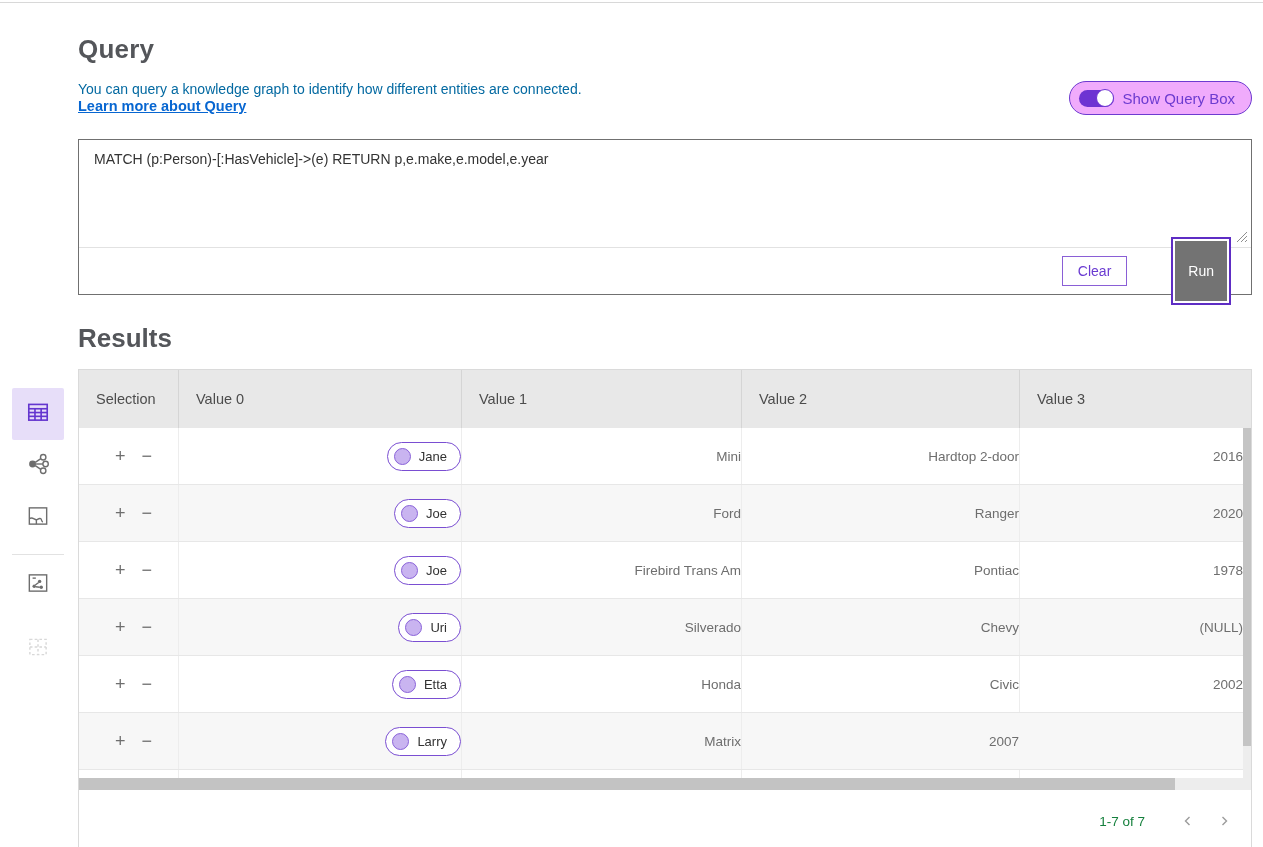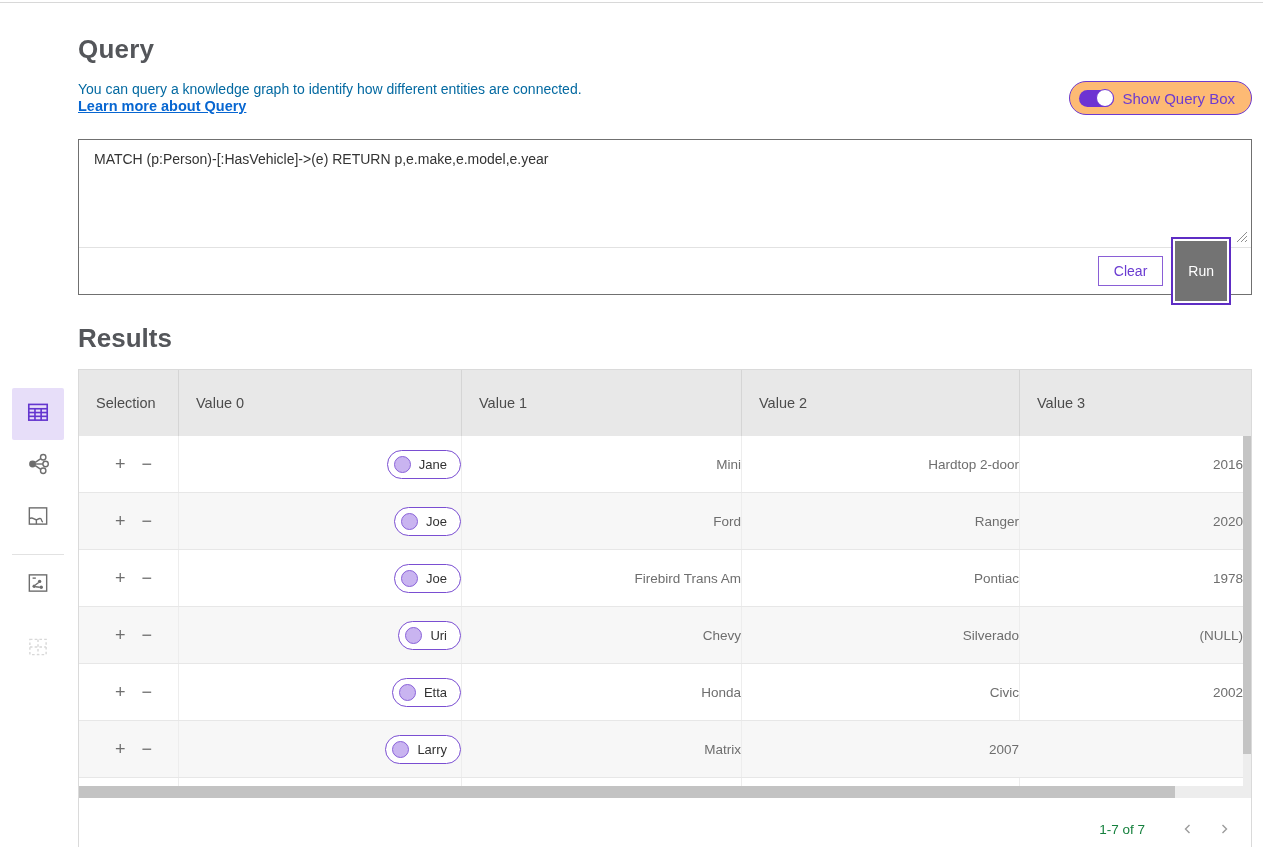--- a/index.html
+++ b/index.html
@@ -15,41 +15,41 @@
 
   h1.page-title { margin:34px 0 0 0; font-size:26px; font-weight:700; color:#54565a; letter-spacing:0.2px; }
   .intro { margin-top:16px; font-size:14px; color:#0369a1; }
   .learn-link { display:inline-block; font-size:14.5px; font-weight:700; color:#0766d1; text-decoration:underline; cursor:pointer; }
 
   
   .toggle-wrap {
     position:absolute; right:0; top:47px; height:34px;
     display:flex; align-items:center; gap:8px;
     border:1px solid #6d3bd0; border-radius:17px; padding:0 16px 0 9px;
-    cursor:pointer; background:#fdba74;
+    cursor:pointer; background:#f0abfc;
   }
   .switch { width:35px; height:17px; border-radius:9px; background:#6d33d2; position:relative; }
   .switch .knob {
     position:absolute; right:0px; top:-0.5px; width:18px; height:18px; border-radius:50%;
     background:#ffffff; border:1.5px solid #6d33d2;
   }
   .toggle-label { font-size:15px; color:#6d3bd0; white-space:nowrap; }
 
   
   .query-box { margin-top:24px; border:1px solid #707070; background:#fff; }
   .query-input {
     height:107px; padding:11px 15px; font-size:14px; color:#333; position:relative;
     font-family:"Liberation Sans", sans-serif; white-space:pre-wrap; outline:none;
   }
   .resize-handle { position:absolute; right:2px; bottom:2px; cursor:nwse-resize; line-height:0; }
   .query-toolbar {
     border-top:1px solid #e2e2e2; height:47px;
     display:flex; align-items:center; justify-content:flex-end; gap:10px; padding-right:20px;
   }
-  .btn { font-family:"Liberation Sans", sans-serif; font-size:14px; cursor:pointer; }
+  .btn { font-family:"Liberation Sans", sans-serif; font-size:14px; cursor:pointer;margin-left:36px; }
   .btn-clear { background:#fff; color:#6a3bd1; border:1px solid #8a5fd6; padding:6px 15px; }
   .btn-run {
     background:#737373; color:#fff; border:2px solid #ffffff; padding:22px 13px;
     box-shadow:0 0 0 2px #5e2dc4; margin-right:2px;
   }
 
   h2.results-title { margin:28px 0 0 0; font-size:26px; font-weight:700; color:#54565a; }
 
   
   .view-sidebar { position:absolute; left:12px; top:388px; width:52px; display:flex; flex-direction:column; align-items:center; }
@@ -57,21 +57,21 @@
   .view-item.selected { background:#e7def9; }
   .view-item + .view-item { margin-top:0px; }
   .vi-2 { margin-top:10px; }
   .vi-3 { margin-top:0px; }
   .side-divider { width:52px; height:1px; background:#e2e2e2; margin:10px 0 4px 0; }
 
   
   .table-card { margin-top:15px; border:1px solid #dadada; background:#fff; }
   .tbl-header {
     display:grid; grid-template-columns:99px 283px 280px 278px 1fr;
-    height:66px; background:#e8e8e8; align-items:center; padding-right:8px;
+    height:58px; background:#e8e8e8; align-items:center; padding-right:8px;
   }
   .tbl-header .hcell { font-size:14.5px; color:#4c4c4c; padding-left:17px; height:100%; display:flex; align-items:center; }
   .tbl-header .hcell + .hcell { border-left:1px solid #d5d5d5; }
 
   .tbl-body { display:flex; height:350px; overflow:hidden; }
   .rows { flex:1; overflow:hidden; }
   .vscroll { width:8px; background:#ededed; position:relative; }
   .vscroll .thumb { position:absolute; top:0; left:0; width:100%; height:318px; background:#c4c4c4; cursor:pointer; }
 
   .trow {
@@ -203,22 +203,22 @@
     <div class="tcell sel-cell">
       <span class="sel-btn">+</span>
       <span class="sel-btn">−</span>
     </div>
     <div class="tcell">
       <span class="node-pill">
         <span class="node-dot"></span>
         <span class="node-label">Uri</span>
       </span>
     </div>
+    <div class="tcell">Silverado</div>
     <div class="tcell">Chevy</div>
-    <div class="tcell">Silverado</div>
     <div class="tcell">(NULL)</div>
   </div>
           <div class="trow">
     <div class="tcell sel-cell">
       <span class="sel-btn">+</span>
       <span class="sel-btn">−</span>
     </div>
     <div class="tcell">
       <span class="node-pill">
         <span class="node-dot"></span>

